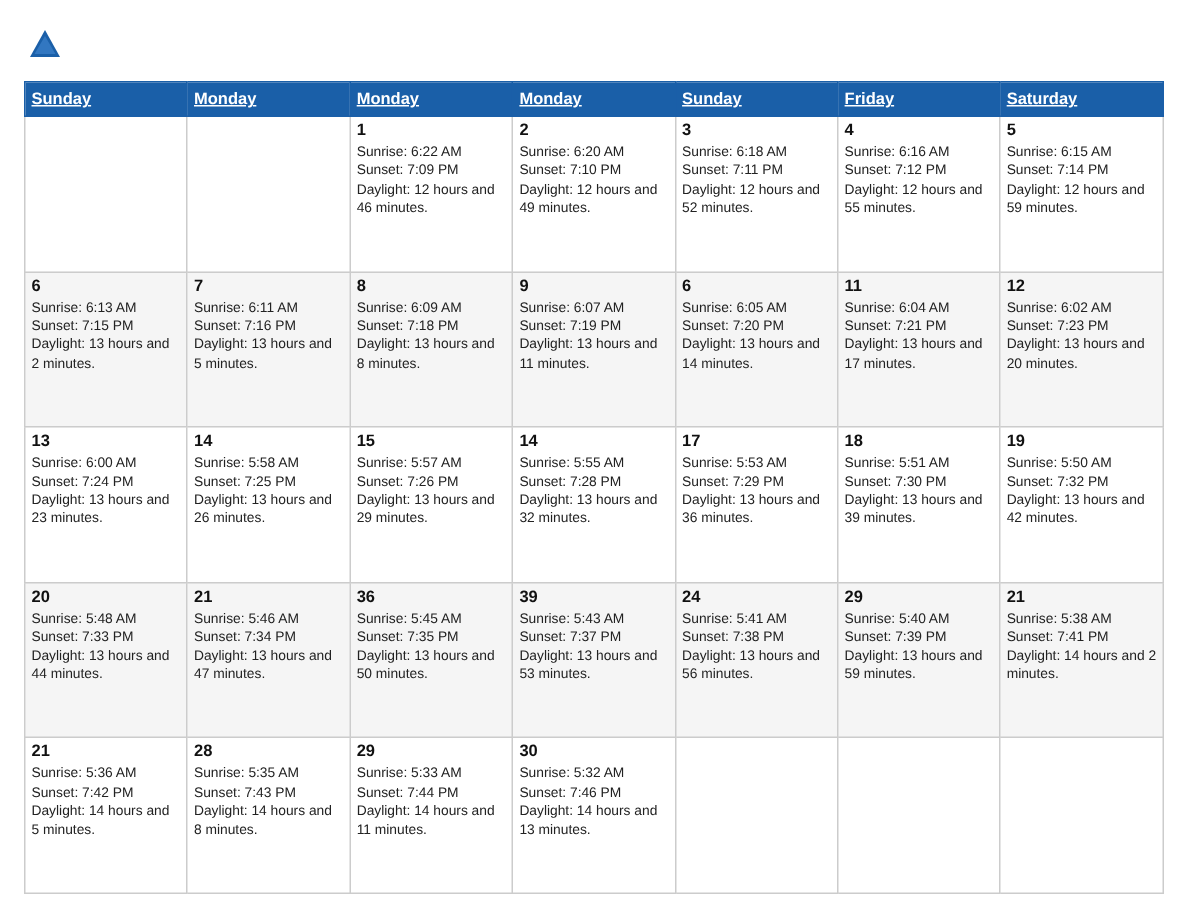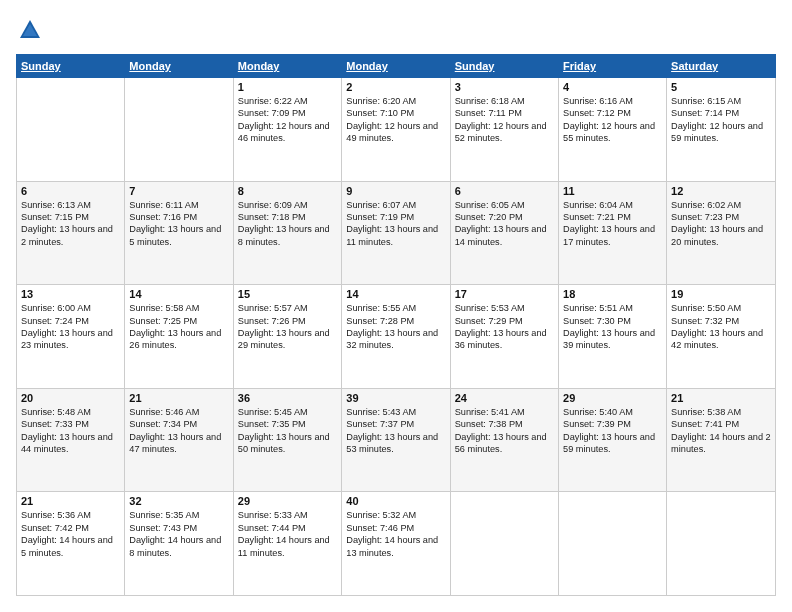--- a/index.html
+++ b/index.html
@@ -240,29 +240,29 @@
             <div class="day-num">21</div>
             <div class="day-info">Sunrise: 5:38 AM<br>Sunset: 7:41 PM<br>Daylight: 14 hours and 2 minutes.</div>
           </td>
         </tr>
         <tr>
           <td>
             <div class="day-num">21</div>
             <div class="day-info">Sunrise: 5:36 AM<br>Sunset: 7:42 PM<br>Daylight: 14 hours and 5 minutes.</div>
           </td>
           <td>
-            <div class="day-num">32</div>
+            <div class="day-num">28</div>
             <div class="day-info">Sunrise: 5:35 AM<br>Sunset: 7:43 PM<br>Daylight: 14 hours and 8 minutes.</div>
           </td>
           <td>
             <div class="day-num">29</div>
             <div class="day-info">Sunrise: 5:33 AM<br>Sunset: 7:44 PM<br>Daylight: 14 hours and 11 minutes.</div>
           </td>
           <td>
-            <div class="day-num">40</div>
+            <div class="day-num">30</div>
             <div class="day-info">Sunrise: 5:32 AM<br>Sunset: 7:46 PM<br>Daylight: 14 hours and 13 minutes.</div>
           </td>
           <td class="empty-cell"></td>
           <td class="empty-cell"></td>
           <td class="empty-cell"></td>
         </tr>
       </tbody>
   </table>
 </div>
 

